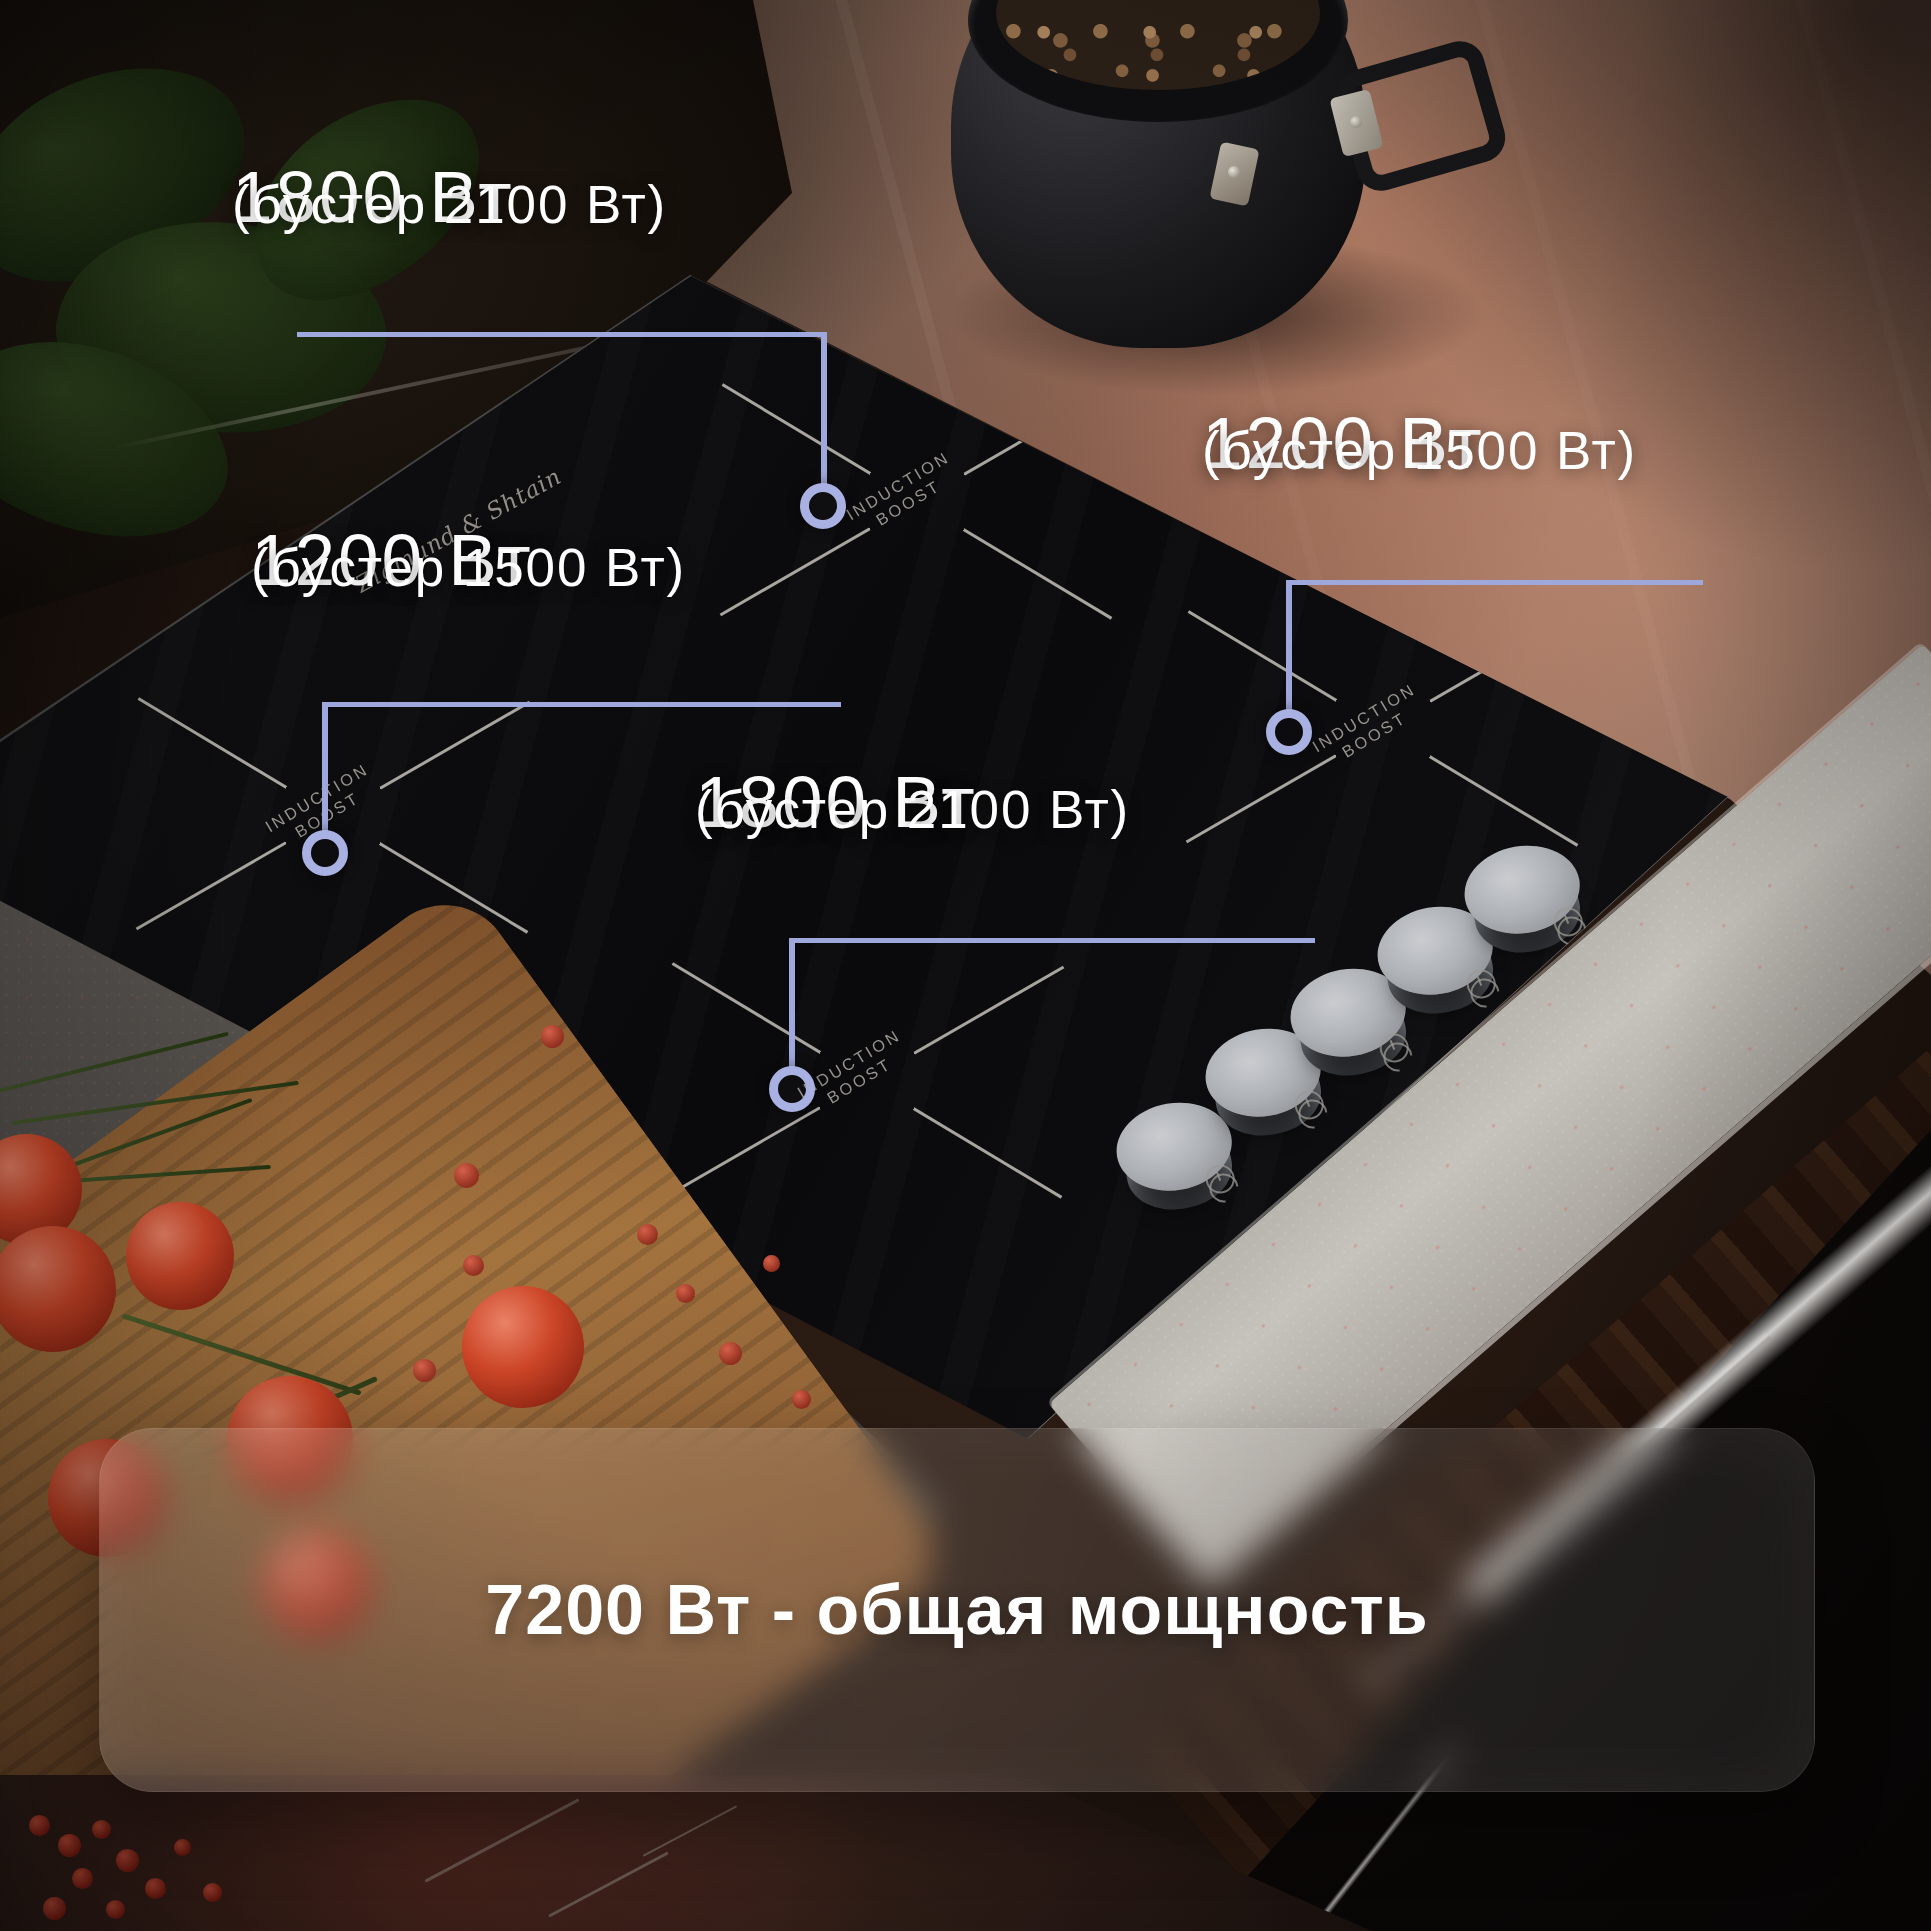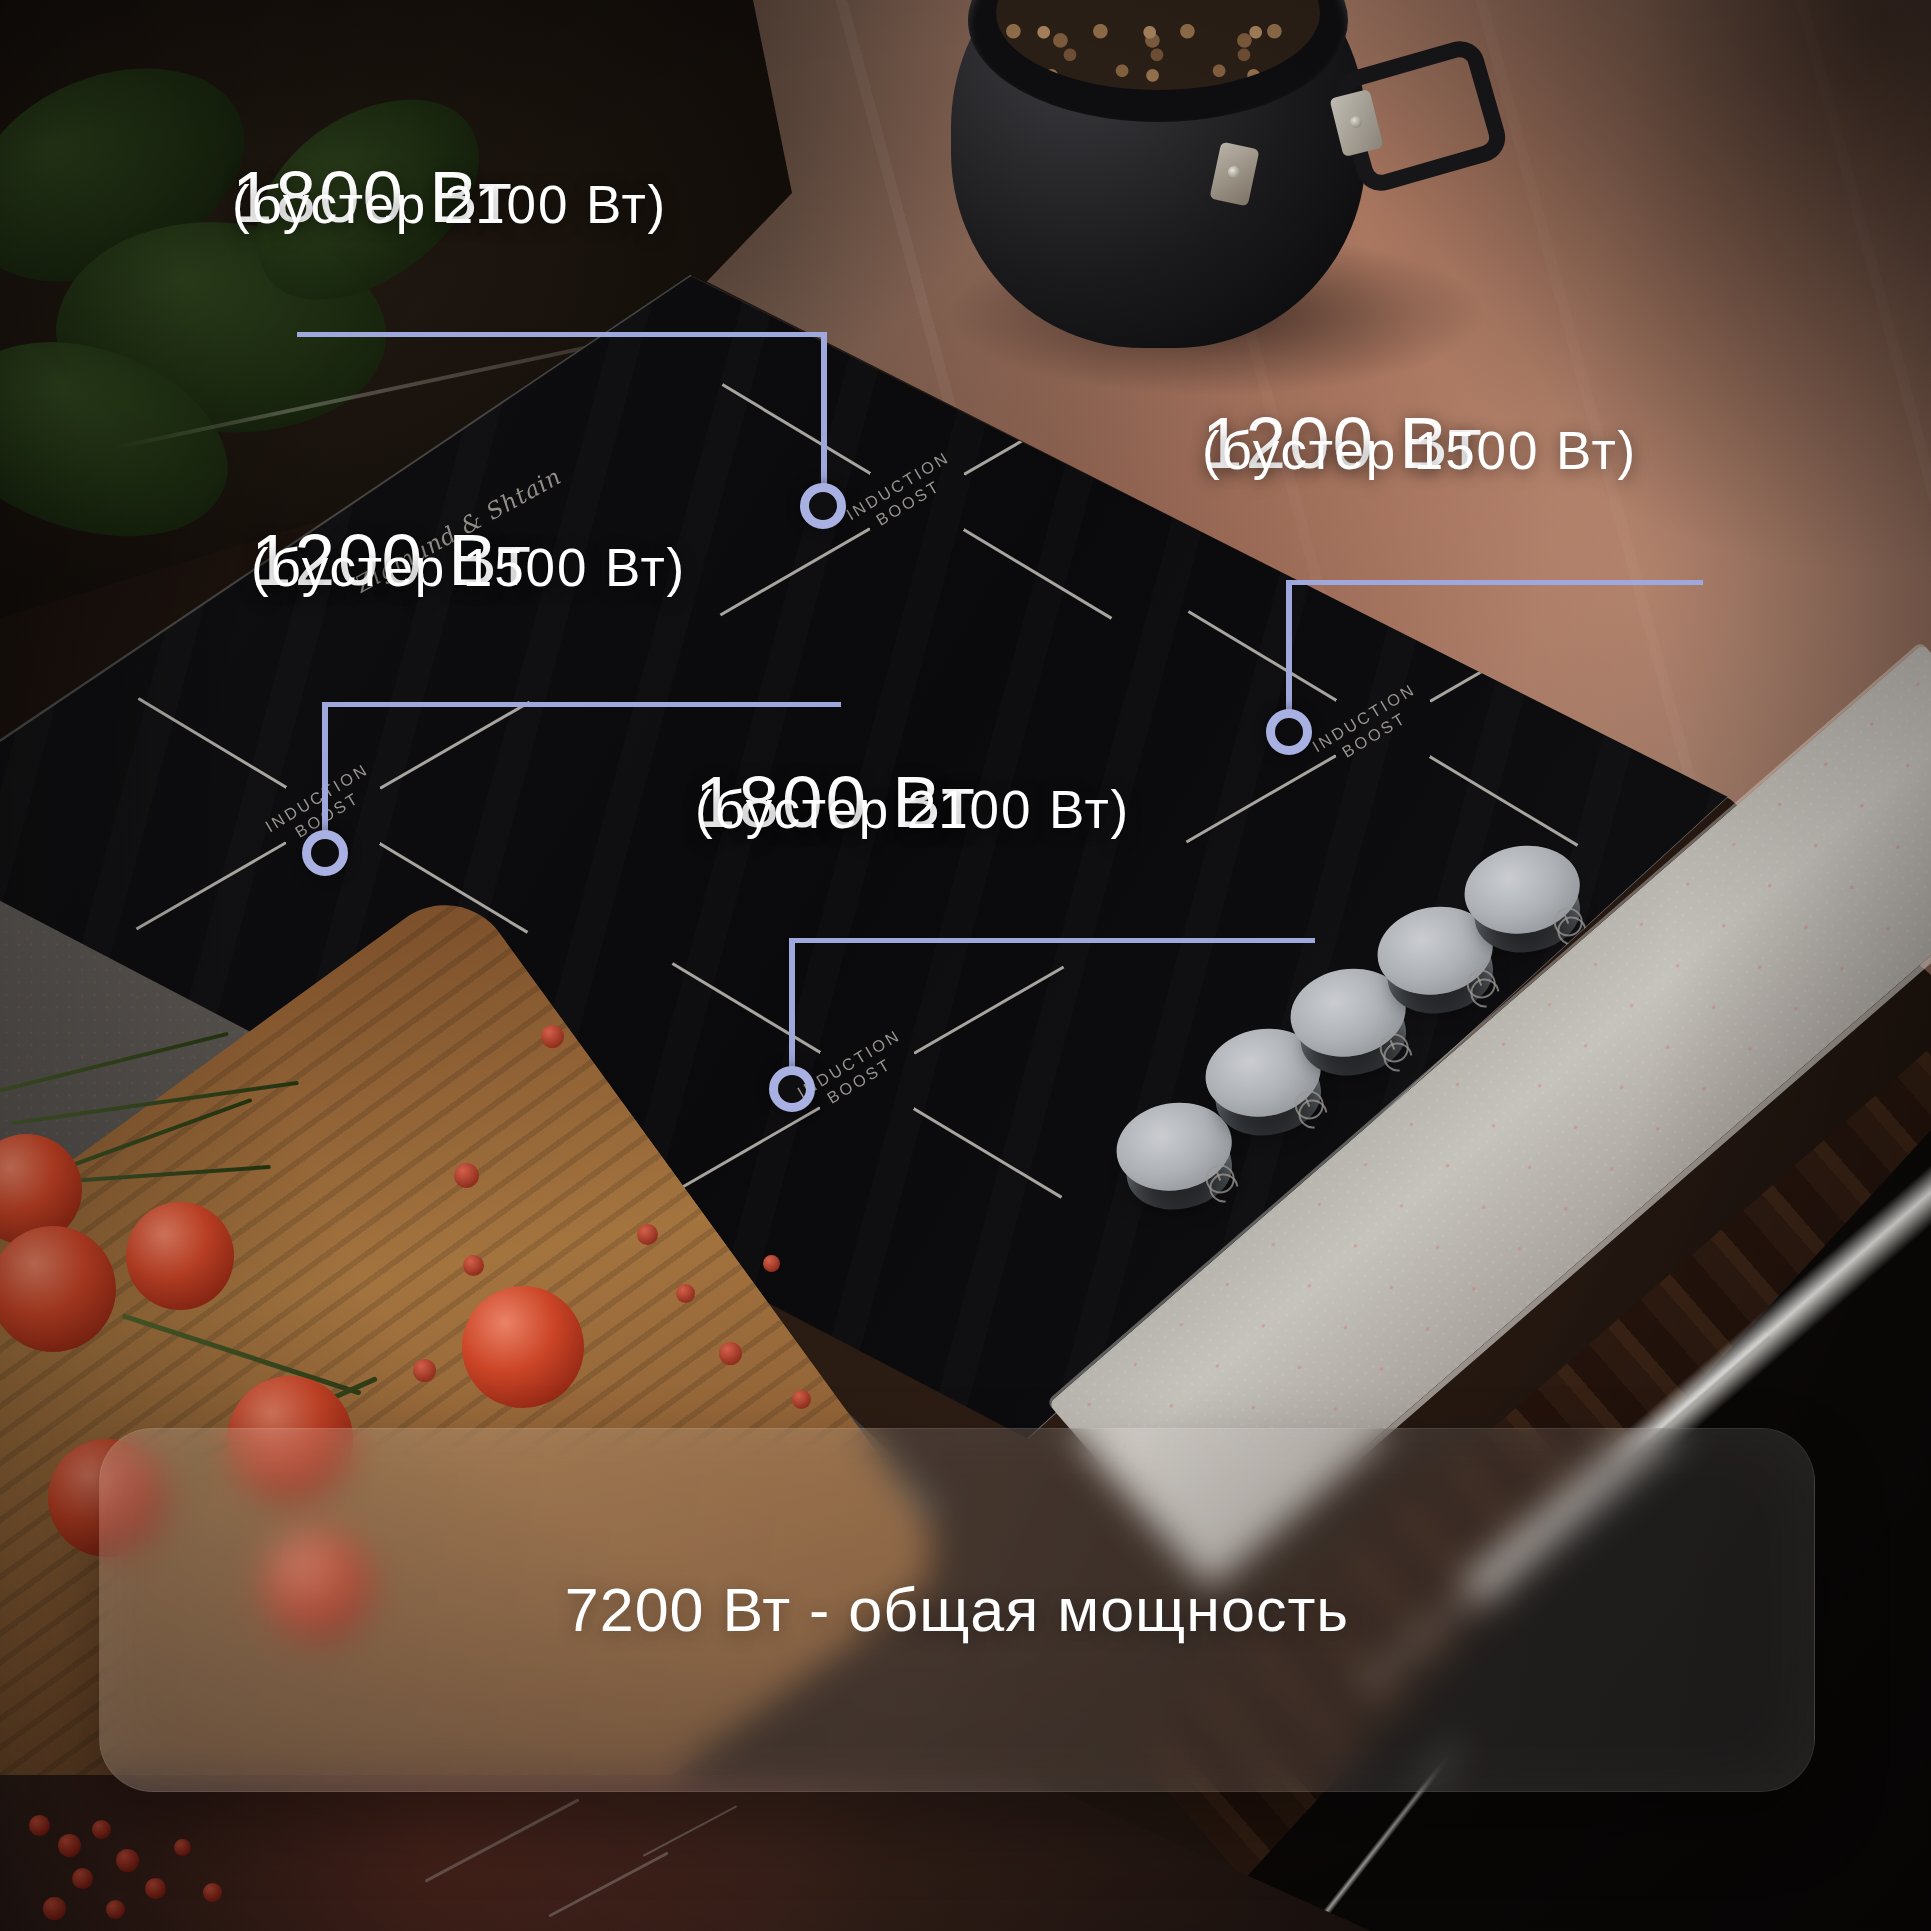--- a/index.html
+++ b/index.html
@@ -141,21 +141,21 @@
   .callout-label .power{position:relative;font-size:73px;line-height:75px;letter-spacing:2.9px;}
   .callout-label .boost{position:relative;font-size:53px;line-height:54px;letter-spacing:1.9px;margin-top:19.3px;}
 
   
   .banner{left:99px;top:1428px;width:1716px;height:364px;border-radius:54px;
     background:linear-gradient(100deg,rgba(235,230,225,.17) 0%,rgba(220,218,216,.12) 55%,rgba(150,146,143,.14) 100%);
     backdrop-filter:blur(17.4px);-webkit-backdrop-filter:blur(17.4px);
     border:1px solid rgba(255,255,255,.10);
     box-shadow:0 33px 68px rgba(0,0,0,.35), inset 0 0 87px rgba(255,255,255,.05);
     display:flex;align-items:center;justify-content:center;}
-  .banner-text{position:relative;color:#ffffff;font-size:61px;font-weight:400;letter-spacing:1px;
+  .banner-text{position:relative;color:#ffffff;font-size:70px;font-weight:700;letter-spacing:1px;
     text-shadow:0 3.9px 17.4px rgba(0,0,0,.35);white-space:nowrap;}
 </style>
 </head>
 <body>
 
 <div id="scene">
 
   <div class="bg-base"></div>
   <div class="marble-top"></div>
   <div class="herb-board"></div>

